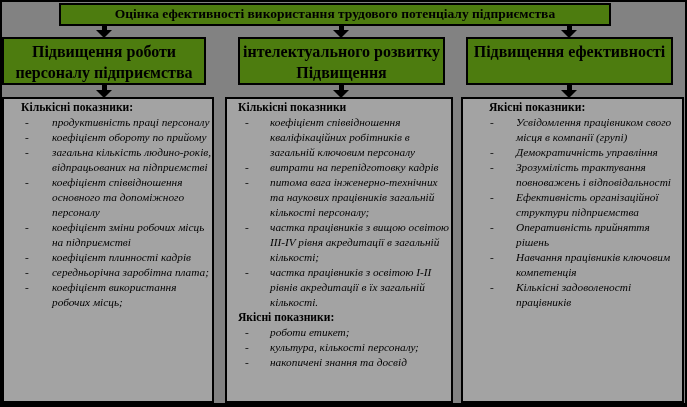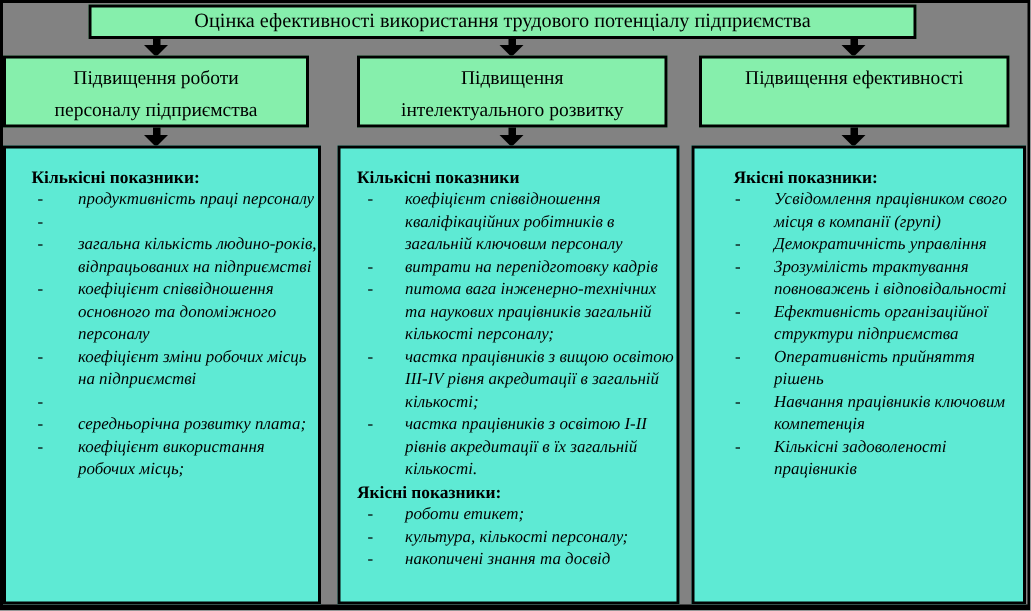--- a/index.html
+++ b/index.html
@@ -2,36 +2,36 @@
 <html><head>
 <meta charset="utf-8">
 <style>
   html,body{margin:0;padding:0;background:#fff;}
   .canvas{
     position:relative;width:687px;height:407px;box-sizing:border-box;
     background:#828282;border:2px solid #000;border-bottom-width:4px;
     font-family:"Liberation Serif","DejaVu Serif",serif;color:#000;overflow:hidden;
   }
   .box{
-    position:absolute;background:#86efac;border:2px solid #000;box-sizing:border-box;
-    text-align:center;font-weight:normal;
+    position:absolute;background:#4d7c0f;border:2px solid #000;box-sizing:border-box;
+    text-align:center;font-weight:bold;
   }
   .title-box{left:57px;top:1px;width:552px;height:23px;font-size:13.5px;line-height:18px;}
-  .branch{top:35px;height:48px;font-size:13px;line-height:21px;padding-top:2px;}
+  .branch{top:35px;height:48px;font-size:16px;line-height:21px;padding-top:2px;}
   .branch-0{left:0;width:204px;}
   .branch-1{left:236px;width:207px;}
   .branch-2{left:464px;width:207px;}
   .arrow{position:absolute;width:16px;height:12px;}
   .arrow .stem{width:5px;height:5px;background:#000;margin:0 auto;}
   .arrow .head{width:0;height:0;border-left:8px solid transparent;border-right:8px solid transparent;border-top:8px solid #000;margin:0 auto;}
   .r1{top:23px;} .r2{top:83px;}
   .ax0{left:94px;} .ax1{left:331px;} .ax2{left:559px;}
   .column{
-    position:absolute;top:95px;height:306px;background:#5eead4;border:2px solid #000;
-    box-sizing:border-box;padding-top:12px;font-size:11.3px;line-height:15px;overflow:hidden;
+    position:absolute;top:95px;height:306px;background:#a3a3a3;border:2px solid #000;
+    box-sizing:border-box;padding-top:1px;font-size:11.3px;line-height:15px;overflow:hidden;
   }
   .col-0{left:0;width:212px;}
   .col-1{left:223px;width:228px;}
   .col-2{left:459px;width:223px;}
   .sec-header{font-weight:bold;font-size:11.6px;}
   .col-0 .sec-header{padding-left:17px;}
   .col-1 .sec-header{padding-left:11px;}
   .col-2 .sec-header{padding-left:26px;}
   .li{display:flex;}
   .col-0 .li{padding-left:21px;} .col-0 .b{flex:0 0 27px;}
@@ -60,22 +60,22 @@
   <div class="arrow r1 ax2">
       <div class="stem"></div>
       <div class="head"></div>
     </div>
 
   <div class="box branch branch-0">
     <div>Підвищення роботи</div>
     <div>персоналу підприємства</div>
   </div>
   <div class="box branch branch-1">
+    <div>інтелектуального розвитку</div>
     <div>Підвищення</div>
-    <div>інтелектуального розвитку</div>
   </div>
   <div class="box branch branch-2">
     <div>Підвищення ефективності</div>
   </div>
 
   <div class="arrow r2 ax0">
       <div class="stem"></div>
       <div class="head"></div>
     </div>
   <div class="arrow r2 ax1">
@@ -91,44 +91,46 @@
     <div class="sec-header">Кількісні показники:</div>
     <div>
 
         <div class="li">
           <span class="b">-</span>
           <span class="t">продуктивність праці персоналу</span>
         </div>
 
         <div class="li">
           <span class="b">-</span>
+          <span class="t">коефіцієнт обороту по прийому</span>
         </div>
 
         <div class="li">
           <span class="b">-</span>
           <span class="t">загальна кількість людино-років, відпрацьованих на підприємстві</span>
         </div>
 
         <div class="li">
           <span class="b">-</span>
           <span class="t">коефіцієнт співвідношення основного та допоміжного персоналу</span>
         </div>
 
         <div class="li">
           <span class="b">-</span>
           <span class="t">коефіцієнт зміни робочих місць на підприємстві</span>
         </div>
 
         <div class="li">
           <span class="b">-</span>
-        </div>
-
-        <div class="li">
-          <span class="b">-</span>
-          <span class="t">середньорічна розвитку плата;</span>
+          <span class="t">коефіцієнт плинності кадрів</span>
+        </div>
+
+        <div class="li">
+          <span class="b">-</span>
+          <span class="t">середньорічна заробітна плата;</span>
         </div>
 
         <div class="li">
           <span class="b">-</span>
           <span class="t">коефіцієнт використання робочих місць;</span>
         </div>
       </div>
   </div>
 
   <div class="column col-1">

